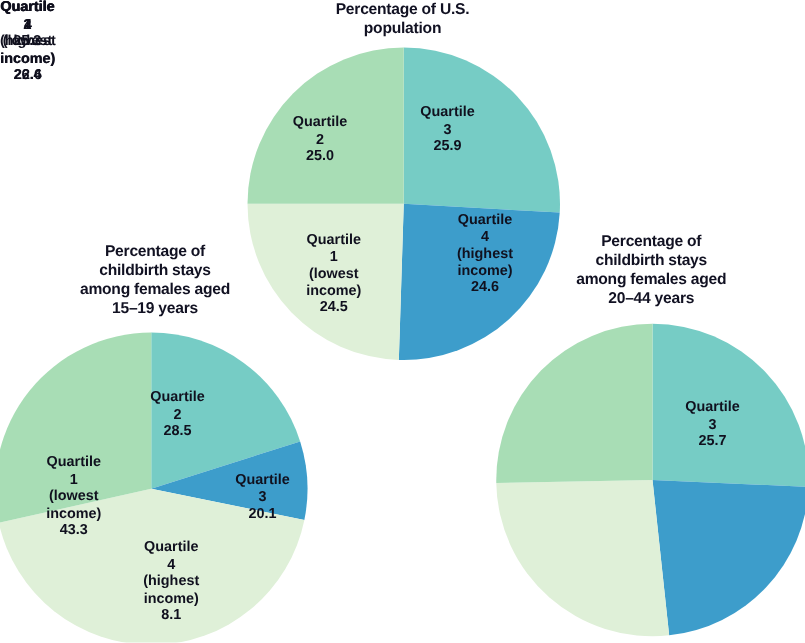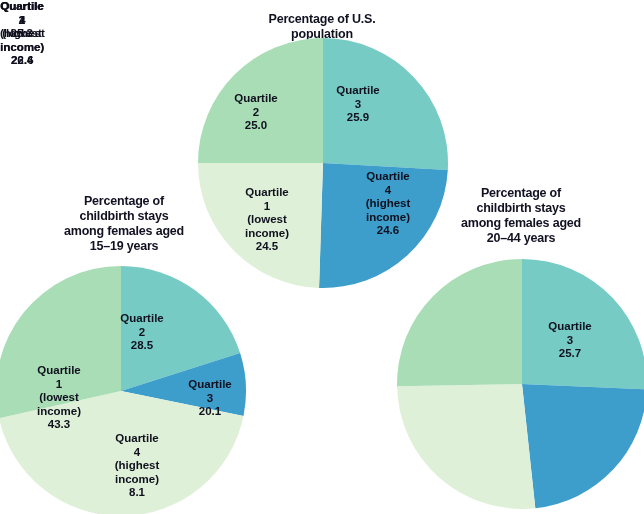--- a/index.html
+++ b/index.html
@@ -43,21 +43,21 @@
     position: absolute;
     text-align: center;
     font-weight: bold;
     font-size: 11.5px;
     line-height: 13.5px;
     color: #10101e;
     white-space: pre-line;
     pointer-events: none;
   }
   
-  #chart-population-title { left: 197px; top: 12px; width: 250px; }
+  #chart-population-title { left: 197px; top: 0; width: 250px; }
   #chart-population-pie   { left: 197px; top: 37px; }
   #pop-label-q3 { left: 320px; top: 84px;  width: 76px; }
   #pop-label-q4 { left: 348px; top: 170px; width: 80px; }
   #pop-label-q1 { left: 228px; top: 186px; width: 78px; }
   #pop-label-q2 { left: 218px; top: 92px;  width: 76px; }
 
   
   #chart-teen-title { left: 26px; top: 194px; width: 196px; }
   #chart-teen-pie   { left: -5px; top: 265px; }
   #teen-label-q2 { left: 104px; top: 312px; width: 76px; }

